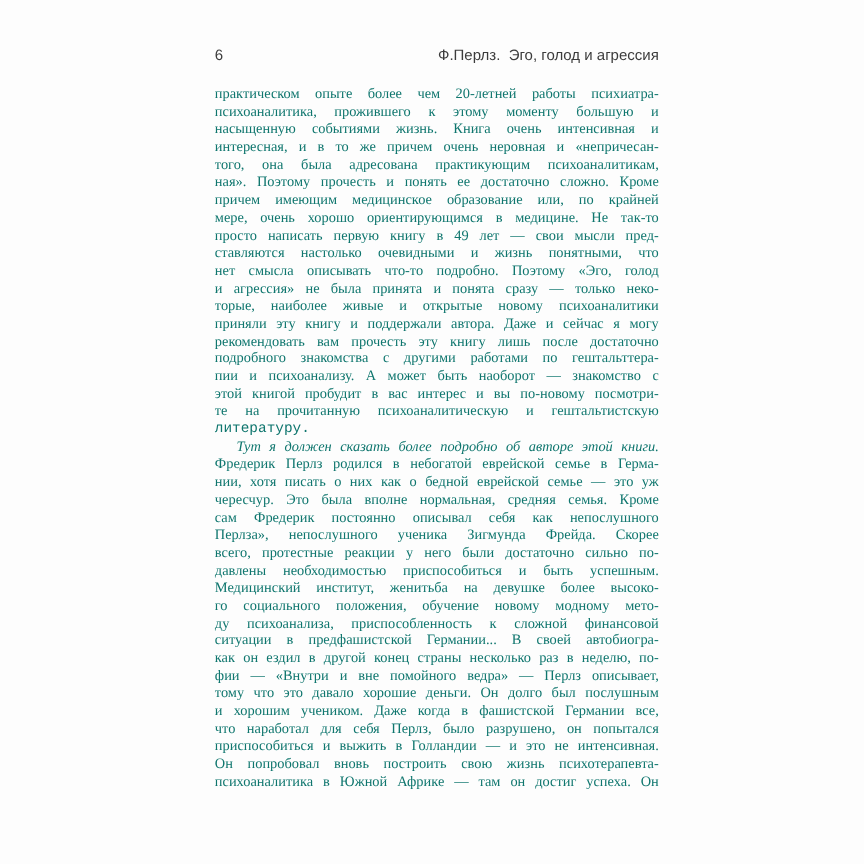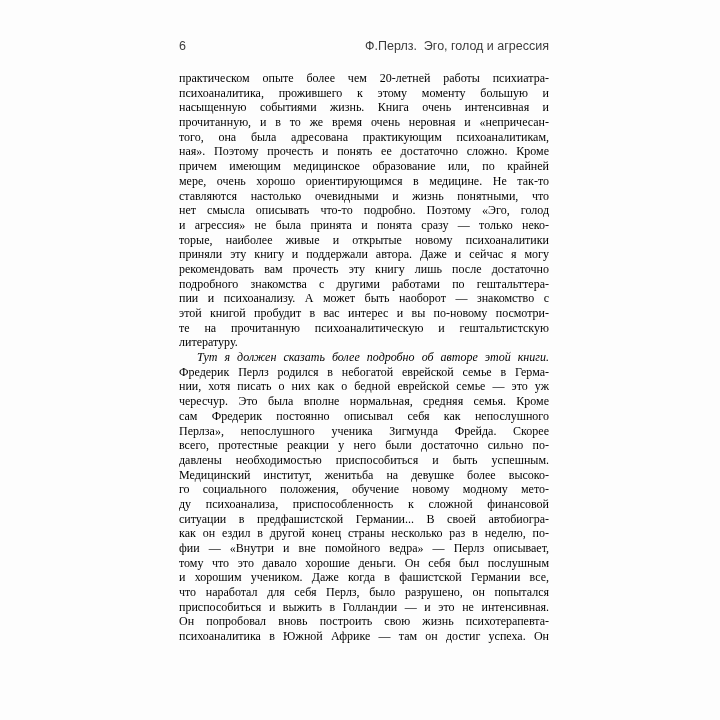--- a/index.html
+++ b/index.html
@@ -35,55 +35,57 @@
   }
   .header .running-head {
     white-space: pre-wrap;
     margin-left: 18px;
   }
   .body-text {
     margin-top: 18px;
     font-family: "Liberation Serif", "DejaVu Serif", serif;
     font-size: 12px;
     line-height: 14.7px;
-    color: #000000;
+    color: #0f766e;
   }
   .line {
     text-align: justify;
     text-align-last: justify;
     height: 14.7px;
     overflow: hidden;
     white-space: nowrap;
   }
   .line.para-end {
     text-align-last: left;
+    font-family: Liberation Mono, monospace;
   }
   .line.indent {
     text-indent: 18px;
     font-style: italic;
   }
 </style>
 </head>
 <body>
 
 <div class="page">
   <div class="column">
     <div class="header">
       <span class="page-number">6</span>
       <span class="running-head">Ф.Перлз.  Эго, голод и агрессия</span>
     </div>
     <div class="body-text">
         <div class="line">практическом опыте более чем 20-летней работы психиатра-</div>
         <div class="line">психоаналитика, прожившего к этому моменту большую и</div>
         <div class="line">насыщенную событиями жизнь. Книга очень интенсивная и</div>
-        <div class="line">прочитанную, и в то же время очень неровная и «непричесан-</div>
+        <div class="line">интересная, и в то же причем очень неровная и «непричесан-</div>
         <div class="line">того, она была адресована практикующим психоаналитикам,</div>
         <div class="line">ная». Поэтому прочесть и понять ее достаточно сложно. Кроме</div>
         <div class="line">причем имеющим медицинское образование или, по крайней</div>
         <div class="line">мере, очень хорошо ориентирующимся в медицине. Не так-то</div>
+        <div class="line">просто написать первую книгу в 49 лет — свои мысли пред-</div>
         <div class="line">ставляются настолько очевидными и жизнь понятными, что</div>
         <div class="line">нет смысла описывать что-то подробно. Поэтому «Эго, голод</div>
         <div class="line">и агрессия» не была принята и понята сразу — только неко-</div>
         <div class="line">торые, наиболее живые и открытые новому психоаналитики</div>
         <div class="line">приняли эту книгу и поддержали автора. Даже и сейчас я могу</div>
         <div class="line">рекомендовать вам прочесть эту книгу лишь после достаточно</div>
         <div class="line">подробного знакомства с другими работами по гештальттера-</div>
         <div class="line">пии и психоанализу. А может быть наоборот — знакомство с</div>
         <div class="line">этой книгой пробудит в вас интерес и вы по-новому посмотри-</div>
         <div class="line">те на прочитанную психоаналитическую и гештальтистскую</div>
@@ -95,21 +97,21 @@
         <div class="line">сам Фредерик постоянно описывал себя как непослушного</div>
         <div class="line">Перлза», непослушного ученика Зигмунда Фрейда. Скорее</div>
         <div class="line">всего, протестные реакции у него были достаточно сильно по-</div>
         <div class="line">давлены необходимостью приспособиться и быть успешным.</div>
         <div class="line">Медицинский институт, женитьба на девушке более высоко-</div>
         <div class="line">го социального положения, обучение новому модному мето-</div>
         <div class="line">ду психоанализа, приспособленность к сложной финансовой</div>
         <div class="line">ситуации в предфашистской Германии... В своей автобиогра-</div>
         <div class="line">как он ездил в другой конец страны несколько раз в неделю, по-</div>
         <div class="line">фии — «Внутри и вне помойного ведра» — Перлз описывает,</div>
-        <div class="line">тому что это давало хорошие деньги. Он себя был послушным</div>
+        <div class="line">тому что это давало хорошие деньги. Он долго был послушным</div>
         <div class="line">и хорошим учеником. Даже когда в фашистской Германии все,</div>
         <div class="line">что наработал для себя Перлз, было разрушено, он попытался</div>
         <div class="line">приспособиться и выжить в Голландии — и это не интенсивная.</div>
         <div class="line">Он попробовал вновь построить свою жизнь психотерапевта-</div>
         <div class="line">психоаналитика в Южной Африке — там он достиг успеха. Он</div>
       </div>
   </div>
 </div>
 
 </body></html>

